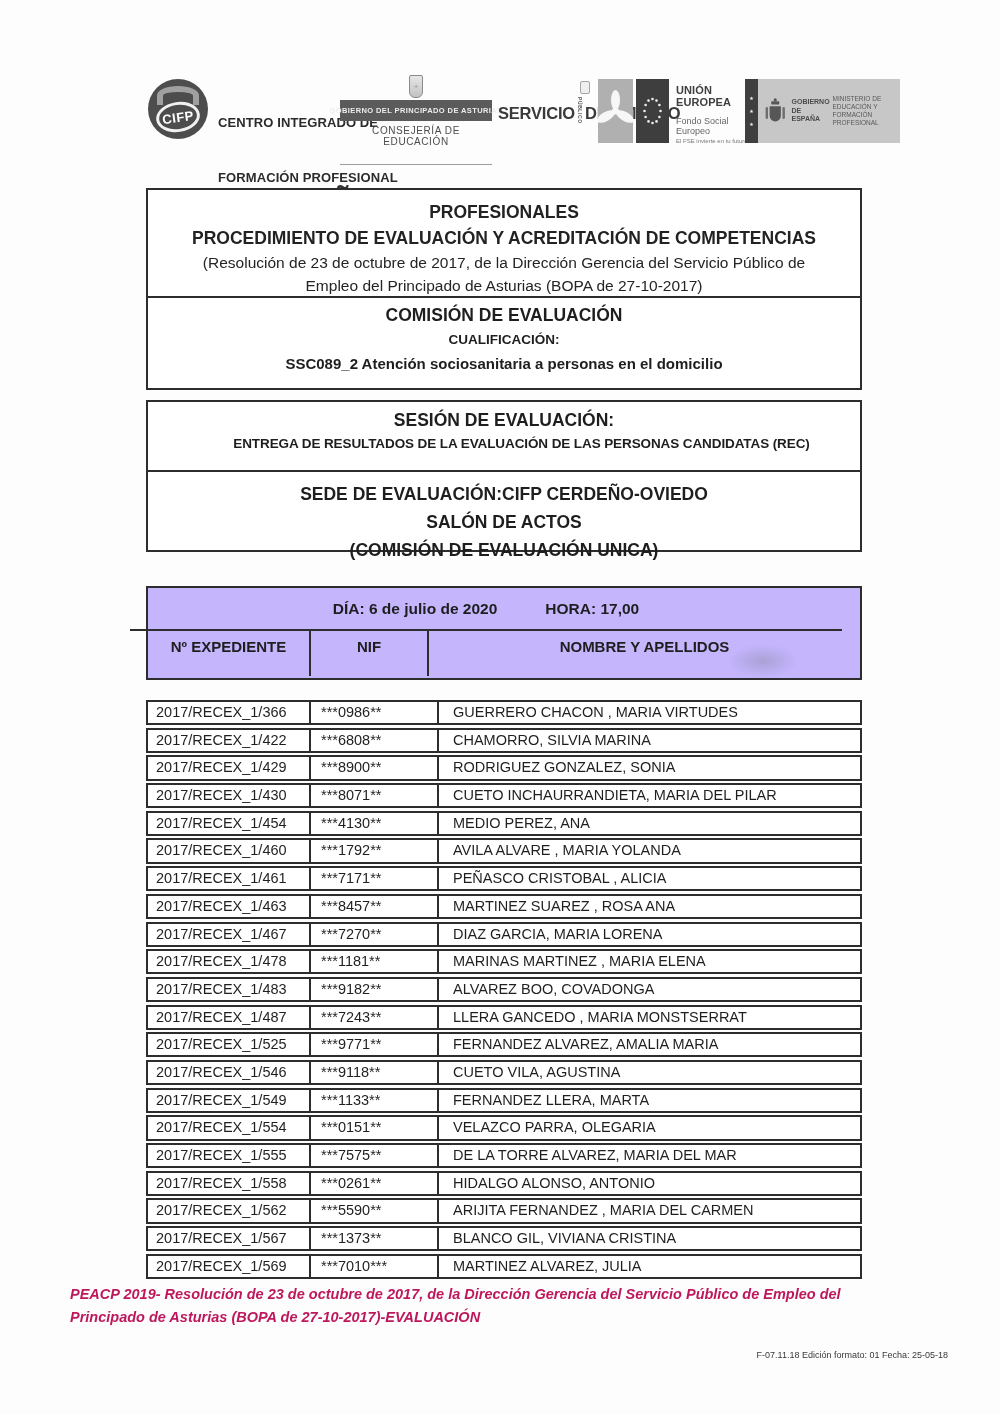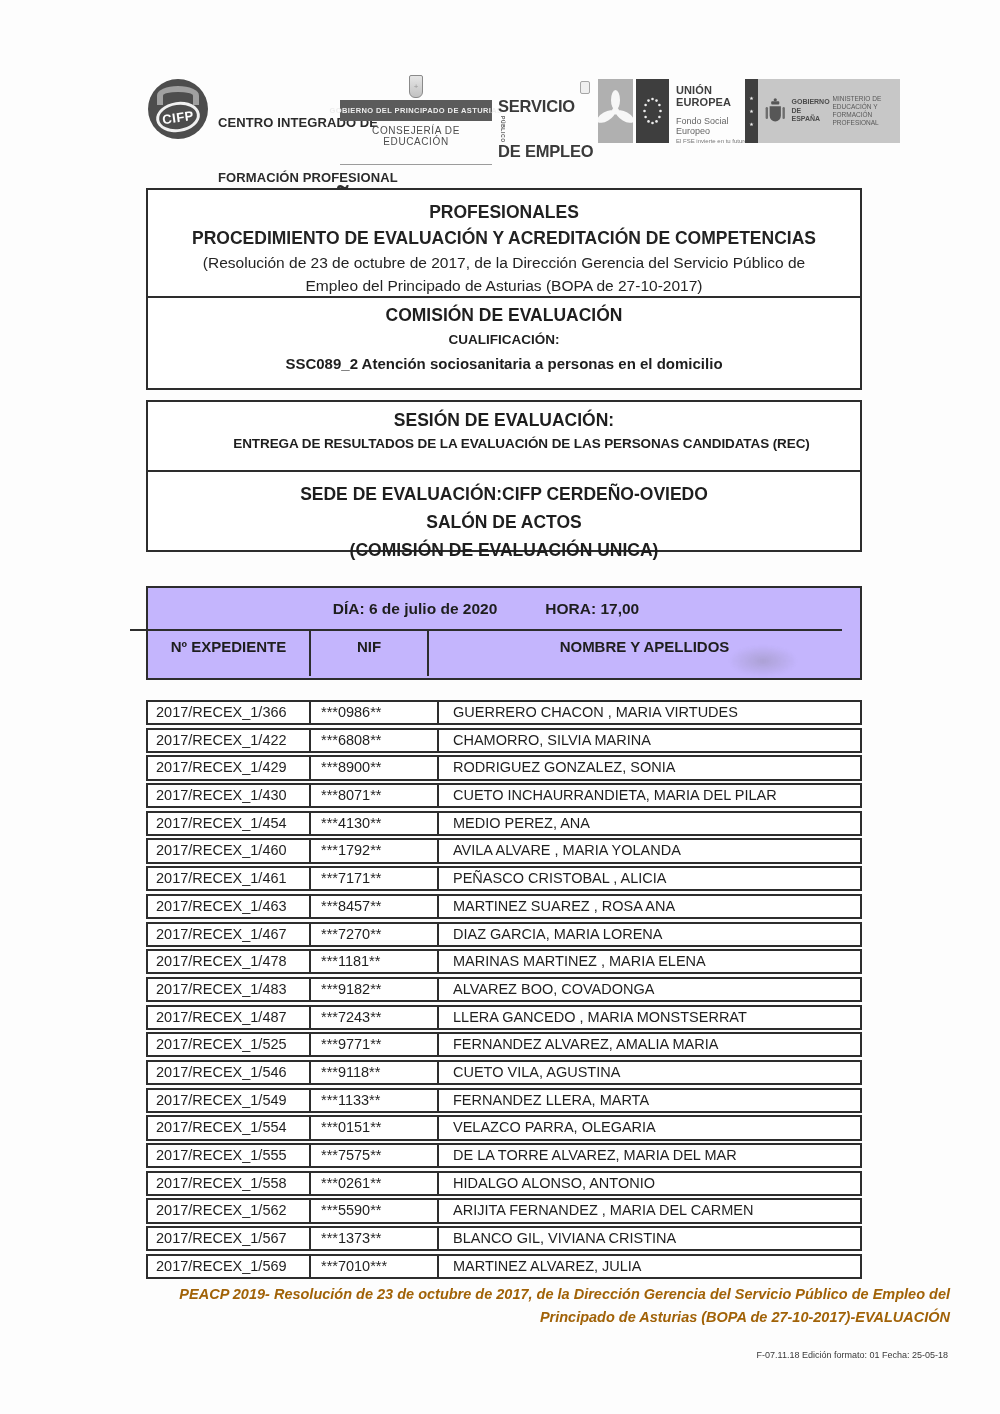--- a/index.html
+++ b/index.html
@@ -40,21 +40,21 @@
   .ast-bar {
     margin-top:2px; height:21px; background:#5b5b5b; color:#ededed;
     font-size:7.5px; font-weight:600; letter-spacing:0.4px;
     display:flex; align-items:center; justify-content:center; white-space:nowrap;
   }
   .ast-sub {
     margin-top:4px; text-align:center; font-size:10px; letter-spacing:0.6px;
     color:#4c4c4c; padding-bottom:17px; border-bottom:1.5px solid #9c9c9c;
   }
 
-  .sepe { position:absolute; left:350px; top:22px; display:flex; align-items:flex-start; color:#3a3a3a;flex-direction:column; }
+  .sepe { position:absolute; left:350px; top:22px; display:flex; align-items:flex-end; color:#3a3a3a; }
   .sepe-word { font-weight:700; font-size:16.5px; letter-spacing:-0.2px; white-space:nowrap; }
   .sepe-vert {
     writing-mode:vertical-rl; font-size:5px; font-weight:700; letter-spacing:0.6px;
     color:#555; margin:0 2px; height:26px; overflow:hidden;
   }
   .sepe-mini {
     position:absolute; left:82px; top:-16px; width:8px; height:11px;
     border:1px solid #a5a5a5; border-radius:2px; background:#efefef;
   }
 
@@ -110,22 +110,22 @@
   .trow {
     display:flex; height:25.2px; border:2px solid #2d2d2d; box-sizing:border-box;
     margin-bottom:2.5px; background:#fff; font-size:14.5px; color:#1f1f1f;
   }
   .tc { box-sizing:border-box; padding-top:2px; white-space:nowrap; overflow:hidden; }
   .tc1 { width:163px; border-right:2px solid #2d2d2d; padding-left:8px; }
   .tc2 { width:128px; border-right:2px solid #2d2d2d; padding-left:10px; }
   .tc3 { flex:1; padding-left:14px; }
 
   .footer {
-    position:absolute; left:70px; top:1283px; width:880px; text-align:right;
-    font-weight:700; font-style:italic; font-size:14.5px; line-height:23px; color:#a16207;
+    position:absolute; left:70px; top:1283px; width:880px; text-align:left;
+    font-weight:700; font-style:italic; font-size:14.5px; line-height:23px; color:#be185d;
   }
   .formref { position:absolute; right:52px; top:1350px; font-size:9px; color:#383838; }
 
   .smudge {
     position:absolute; left:728px; top:645px; width:70px; height:32px; border-radius:50%;
     background:radial-gradient(ellipse, rgba(110,110,110,0.28), rgba(110,110,110,0) 70%);
     filter:blur(1px);
   }
 </style>
 </head>

